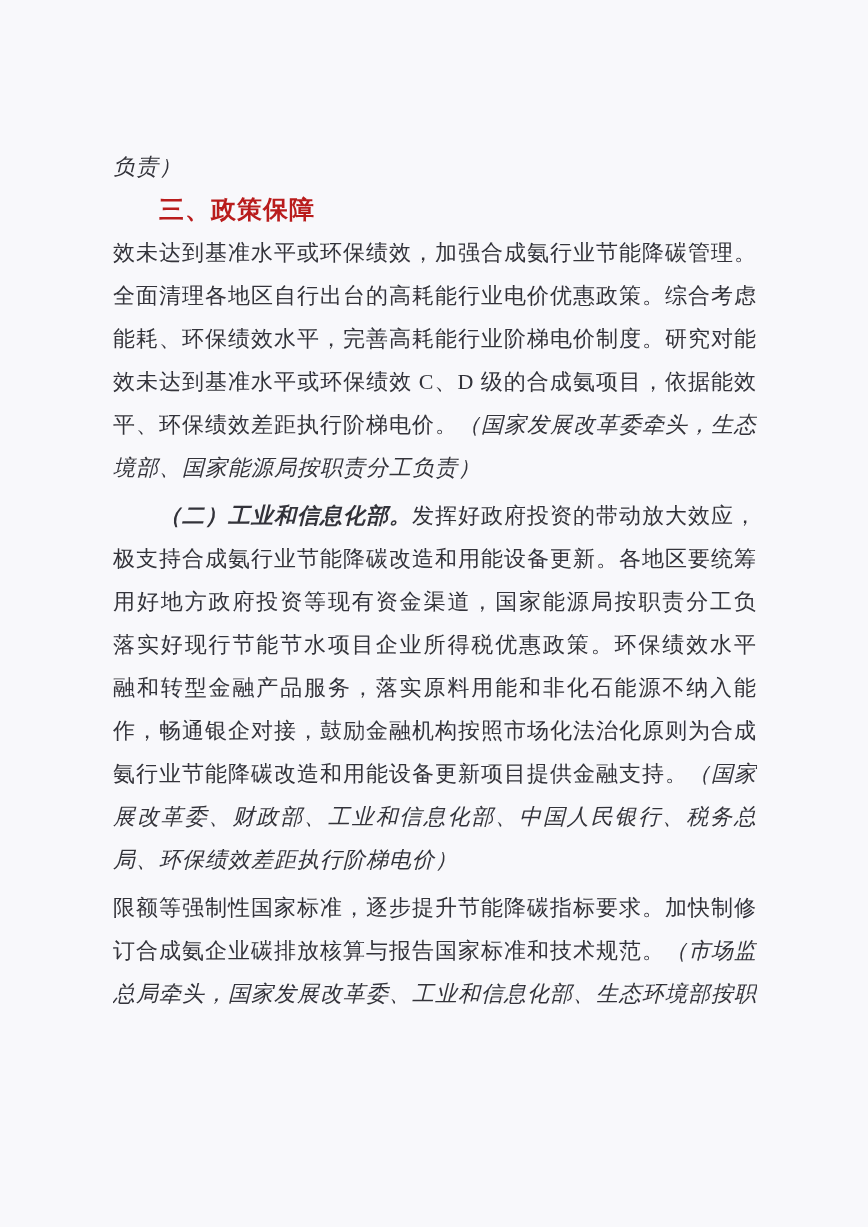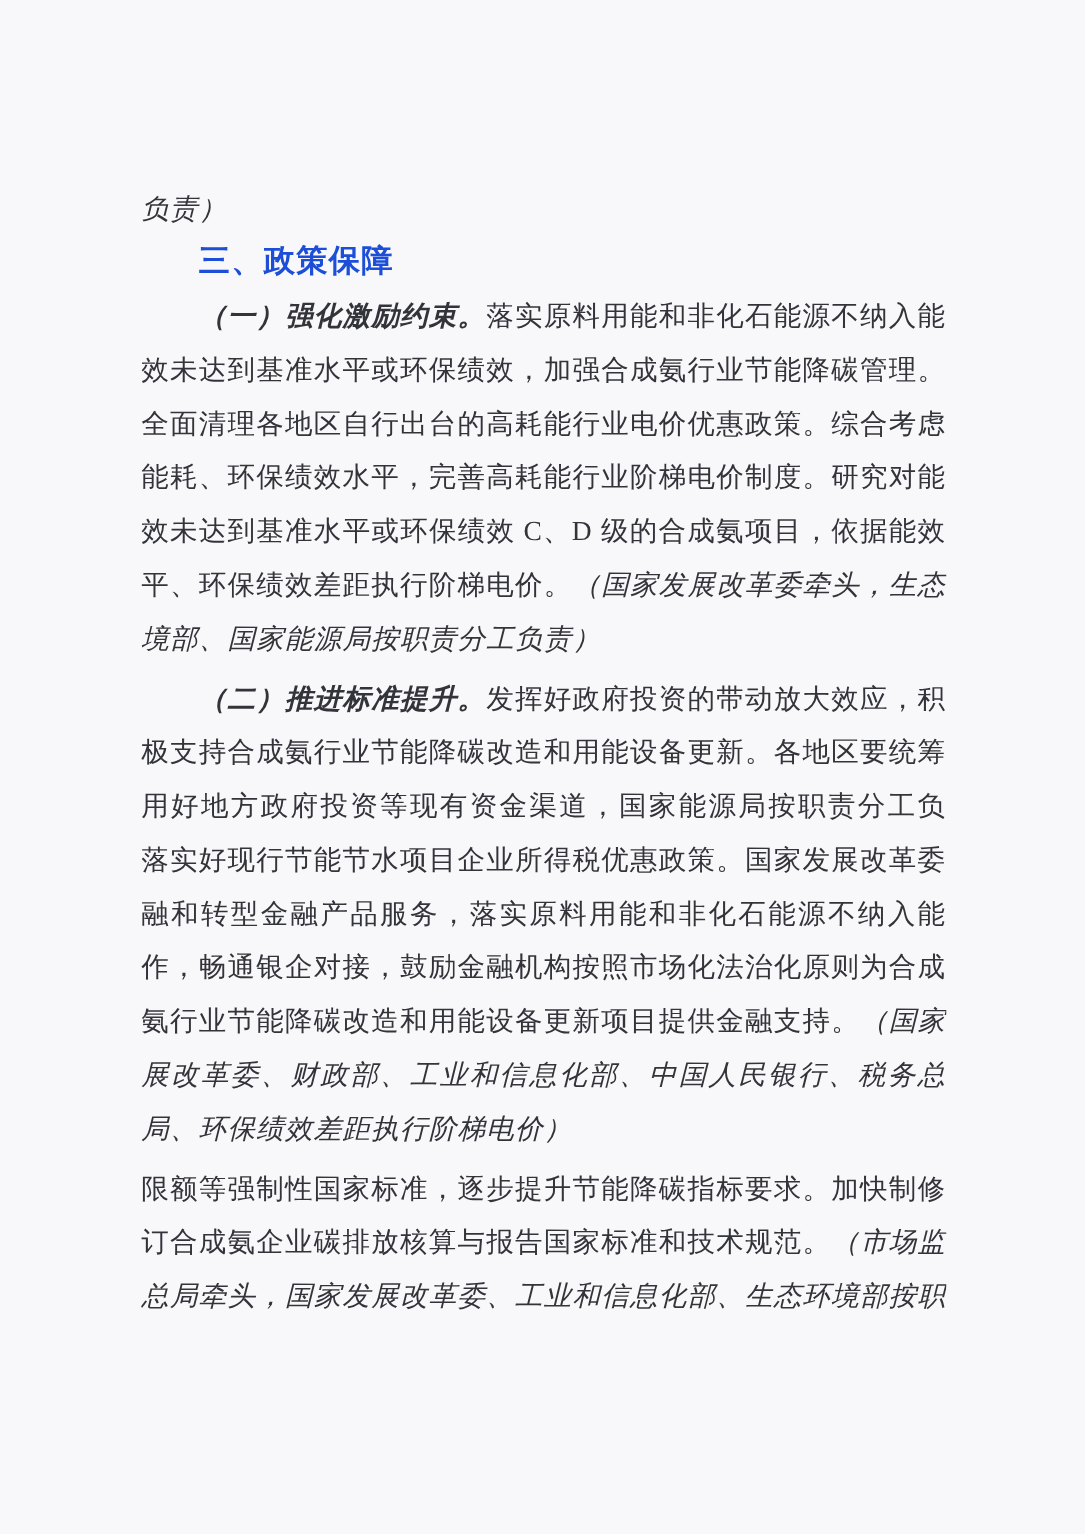--- a/index.html
+++ b/index.html
@@ -38,21 +38,21 @@
   }
   .line.indent {
     text-indent: 46px;
   }
   .para { margin: 0; }
   .para.spaced { margin-top: 5px; }
   .heading {
     font-family: "Liberation Sans", "DejaVu Sans", sans-serif;
     font-weight: bold;
     font-size: 25px;
-    color: #1d4ed8;
+    color: #b91c1c;
     text-indent: 46px;
   }
   .run-body {
     font-family: "Liberation Serif", "DejaVu Serif", serif;
     font-style: normal;
     font-weight: normal;
   }
   .run-kai {
     font-family: "Liberation Serif", "DejaVu Serif", serif;
     font-style: italic;
@@ -67,33 +67,32 @@
 </head>
 <body>
 
 <div class="page">
   <div class="textblock">
       <div class="para">
         <div class="line"><span class="run-kai">负责）</span></div>
       </div>
       <div class="line heading">三、政策保障</div>
       <div class="para">
-        <div class="line fill indent"><span class="run-lead">（一）强化激励约束。</span><span class="run-body">落实原料用能和非化石能源不纳入能</span></div>
         <div class="line fill"><span class="run-body">效未达到基准水平或环保绩效，加强合成氨行业节能降碳管理。</span></div>
         <div class="line fill"><span class="run-body">全面清理各地区自行出台的高耗能行业电价优惠政策。综合考虑</span></div>
         <div class="line fill"><span class="run-body">能耗、环保绩效水平，完善高耗能行业阶梯电价制度。研究对能</span></div>
         <div class="line fill"><span class="run-body">效未达到基准水平或环保绩效 C、D 级的合成氨项目，依据能效水</span></div>
         <div class="line fill"><span class="run-body">平、环保绩效差距执行阶梯电价。</span><span class="run-kai">（国家发展改革委牵头，生态环</span></div>
         <div class="line"><span class="run-kai">境部、国家能源局按职责分工负责）</span></div>
       </div>
       <div class="para spaced">
-        <div class="line fill indent"><span class="run-lead">（二）推进标准提升。</span><span class="run-body">发挥好政府投资的带动放大效应，积</span></div>
+        <div class="line fill indent"><span class="run-lead">（二）工业和信息化部。</span><span class="run-body">发挥好政府投资的带动放大效应，积</span></div>
         <div class="line fill"><span class="run-body">极支持合成氨行业节能降碳改造和用能设备更新。各地区要统筹</span></div>
         <div class="line fill"><span class="run-body">用好地方政府投资等现有资金渠道，国家能源局按职责分工负责。</span></div>
-        <div class="line fill"><span class="run-body">落实好现行节能节水项目企业所得税优惠政策。国家发展改革委</span></div>
+        <div class="line fill"><span class="run-body">落实好现行节能节水项目企业所得税优惠政策。环保绩效水平</span></div>
         <div class="line fill"><span class="run-body">融和转型金融产品服务，落实原料用能和非化石能源不纳入能</span></div>
         <div class="line fill"><span class="run-body">作，畅通银企对接，鼓励金融机构按照市场化法治化原则为合成</span></div>
         <div class="line fill"><span class="run-body">氨行业节能降碳改造和用能设备更新项目提供金融支持。</span><span class="run-kai">（国家发</span></div>
         <div class="line fill"><span class="run-kai">展改革委、财政部、工业和信息化部、中国人民银行、税务总</span></div>
         <div class="line"><span class="run-kai">局、环保绩效差距执行阶梯电价）</span></div>
       </div>
       <div class="para spaced">
         <div class="line fill"><span class="run-body">限额等强制性国家标准，逐步提升节能降碳指标要求。加快制修</span></div>
         <div class="line fill"><span class="run-body">订合成氨企业碳排放核算与报告国家标准和技术规范。</span><span class="run-kai">（市场监管</span></div>
         <div class="line fill"><span class="run-kai">总局牵头，国家发展改革委、工业和信息化部、生态环境部按职</span></div>

